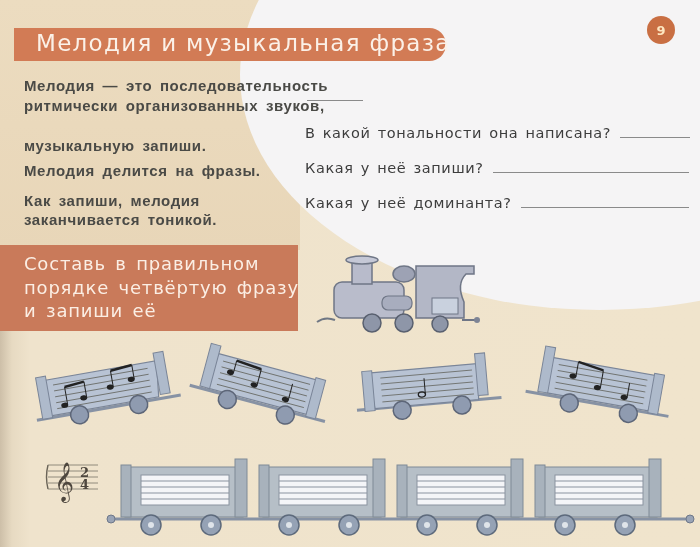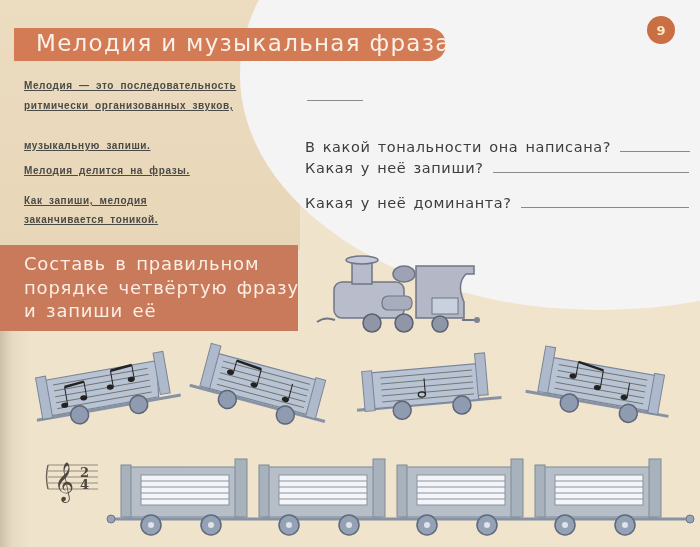--- a/index.html
+++ b/index.html
@@ -9,22 +9,22 @@
   .left-panel{position:absolute;left:0;top:0;width:300px;height:250px;
     background:linear-gradient(180deg,#ecdcc0 0%,#e8d6b8 100%);}
   .white-blob{position:absolute;left:240px;top:-160px;width:720px;height:470px;border-radius:50%;
     background:#f5f4f5;}
   .title-bar{position:absolute;left:14px;top:28px;width:432px;height:33px;background:#d27b55;
     border-radius:0 17px 17px 0;}
   .title-text{position:absolute;left:24px;top:30px;font-size:23px;color:#fbf1e8;letter-spacing:1.3px;
     font-family:"DejaVu Sans",sans-serif;white-space:nowrap;margin-left:12px;}
   .page-num{position:absolute;left:647px;top:16px;width:28px;height:28px;border-radius:50%;
     background:#c96f43;color:#fde6c0;font-size:13px;font-weight:bold;display:flex;align-items:center;justify-content:center;}
-  .def{position:absolute;left:24px;font-size:10px;font-weight:bold;color:#4a4a46;line-height:20px;
-    font-family:"Liberation Sans",sans-serif;letter-spacing:0.6px;word-spacing:3px;text-decoration:underline;}
+  .def{position:absolute;left:24px;font-size:15px;font-weight:bold;color:#4a4a46;line-height:20px;
+    font-family:"Liberation Sans",sans-serif;letter-spacing:0.6px;word-spacing:3px;}
   .q{position:absolute;left:305px;font-size:14.5px;color:#3d3d3d;white-space:nowrap;letter-spacing:0.6px;word-spacing:2px;
     font-family:"DejaVu Sans",sans-serif;}
   .q-line{display:inline-block;border-bottom:1px solid #8a8a8a;height:1px;vertical-align:baseline;margin-left:2px;}
   .task-bar{position:absolute;left:0;top:245px;width:298px;height:86px;background:#c97a5a;}
   .task-text{position:absolute;left:24px;top:252px;font-size:18px;color:#fbeee4;line-height:23.5px;letter-spacing:0.8px;word-spacing:3px;}
   svg{position:absolute;overflow:visible;}
 </style>
 </head>
 <body>
 
@@ -42,21 +42,21 @@
   <div class="def" style="top:76px">Мелодия — это последовательность</div>
   <div class="def" style="top:96px">ритмически организованных звуков,</div>
   <div class="def" style="top:136px">музыкальную запиши.</div>
   <div class="def" style="top:161px">Мелодия делится на фразы.</div>
   <div class="def" style="top:191px">Как запиши, мелодия</div>
   <div class="def" style="top:210px">заканчивается тоникой.</div>
 
   <div class="q" style="top:88px">
     <span class="q-line" style="width:56px"></span>
   </div>
-  <div class="q" style="top:139px">
+  <div class="q" style="top:125px">
     <span>В какой тональности она написана?</span>
     <span class="q-line" style="width:70px"></span>
   </div>
   <div class="q" style="top:160px">
     <span>Какая у неё запиши?</span>
     <span class="q-line" style="width:196px"></span>
   </div>
   <div class="q" style="top:195px">
     <span>Какая у неё доминанта?</span>
     <span class="q-line" style="width:168px"></span>

